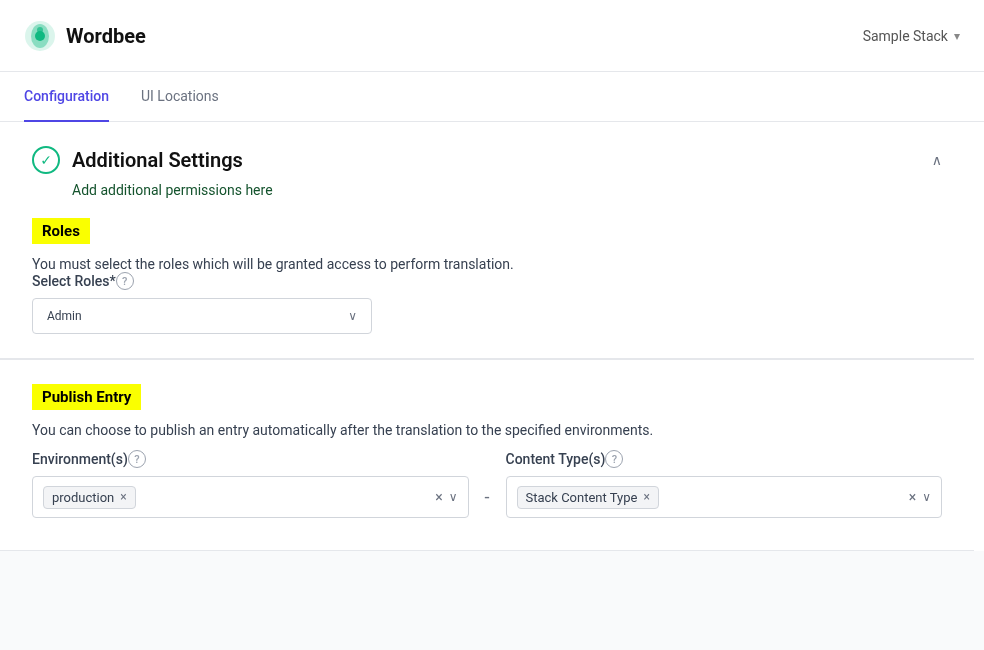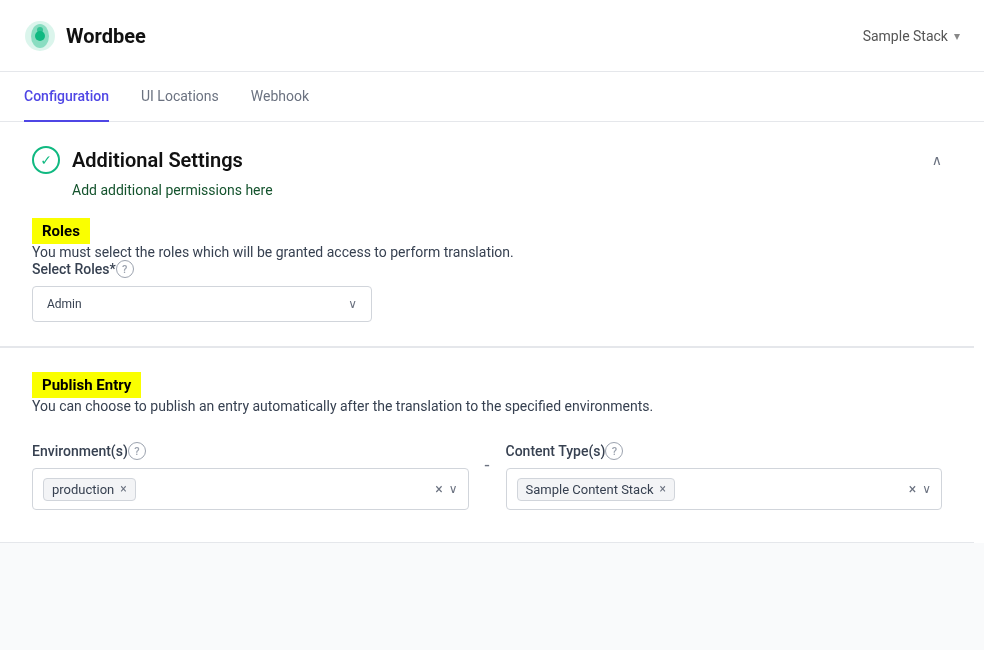--- a/index.html
+++ b/index.html
@@ -151,21 +151,21 @@
     }
 
     
     .badge-label {
       display: inline-block;
       background: #faff00;
       color: #000;
       font-size: 15px;
       font-weight: 700;
       padding: 4px 10px;
-      margin-bottom: 0;
+      margin-bottom: 12px;
     }
 
     .roles-desc {
       font-size: 14px;
       color: #374151;
     }
 
     .field-label {
       font-size: 14px;
       font-weight: 500;
@@ -213,32 +213,31 @@
 
     
     .publish-section {
       padding: 24px 32px 32px;
       background: #fff;
     }
 
     .publish-desc {
       font-size: 14px;
       color: #374151;
-      margin-bottom: 4px;
+      margin-bottom: 12px;
     }
 
     .env-row {
       display: flex;
       align-items: flex-start;
       gap: 16px;
     }
 
     .env-col {
       flex: 1;
-      margin-top: 24px;
     }
 
     .env-separator {
       font-size: 18px;
       color: #6b7280;
       padding-top: 36px;
     }
 
     
     .tag-input {
@@ -313,23 +312,20 @@
   </div>
 </div>
 
 <div class="tabs">
   <div class="tab active">
     <span>Configuration</span>
   </div>
   <div class="tab">
     <span>UI Locations</span>
   </div>
-  <div class="tab">
-    <span>Webhook</span>
-  </div>
 </div>
 
 <div class="main">
   <div class="content">
 
     <div class="section">
       <div class="section-header">
         <div class="section-title-area">
           <div class="check-icon">
             <span>✓</span>
@@ -390,21 +386,21 @@
 
         <div class="env-col">
           <div class="field-label">
             <span>Content Type(s)</span>
             <div class="help-icon">
               <span>?</span>
             </div>
           </div>
           <div class="tag-input">
             <div class="tag">
-              <span>Sample Content Stack</span>
+              <span>Stack Content Type</span>
               <span class="tag-close">×</span>
             </div>
             <div class="tag-input-controls">
               <span class="clear-btn">×</span>
               <span class="dropdown-btn">∨</span>
             </div>
           </div>
         </div>
       </div>
     </div>

